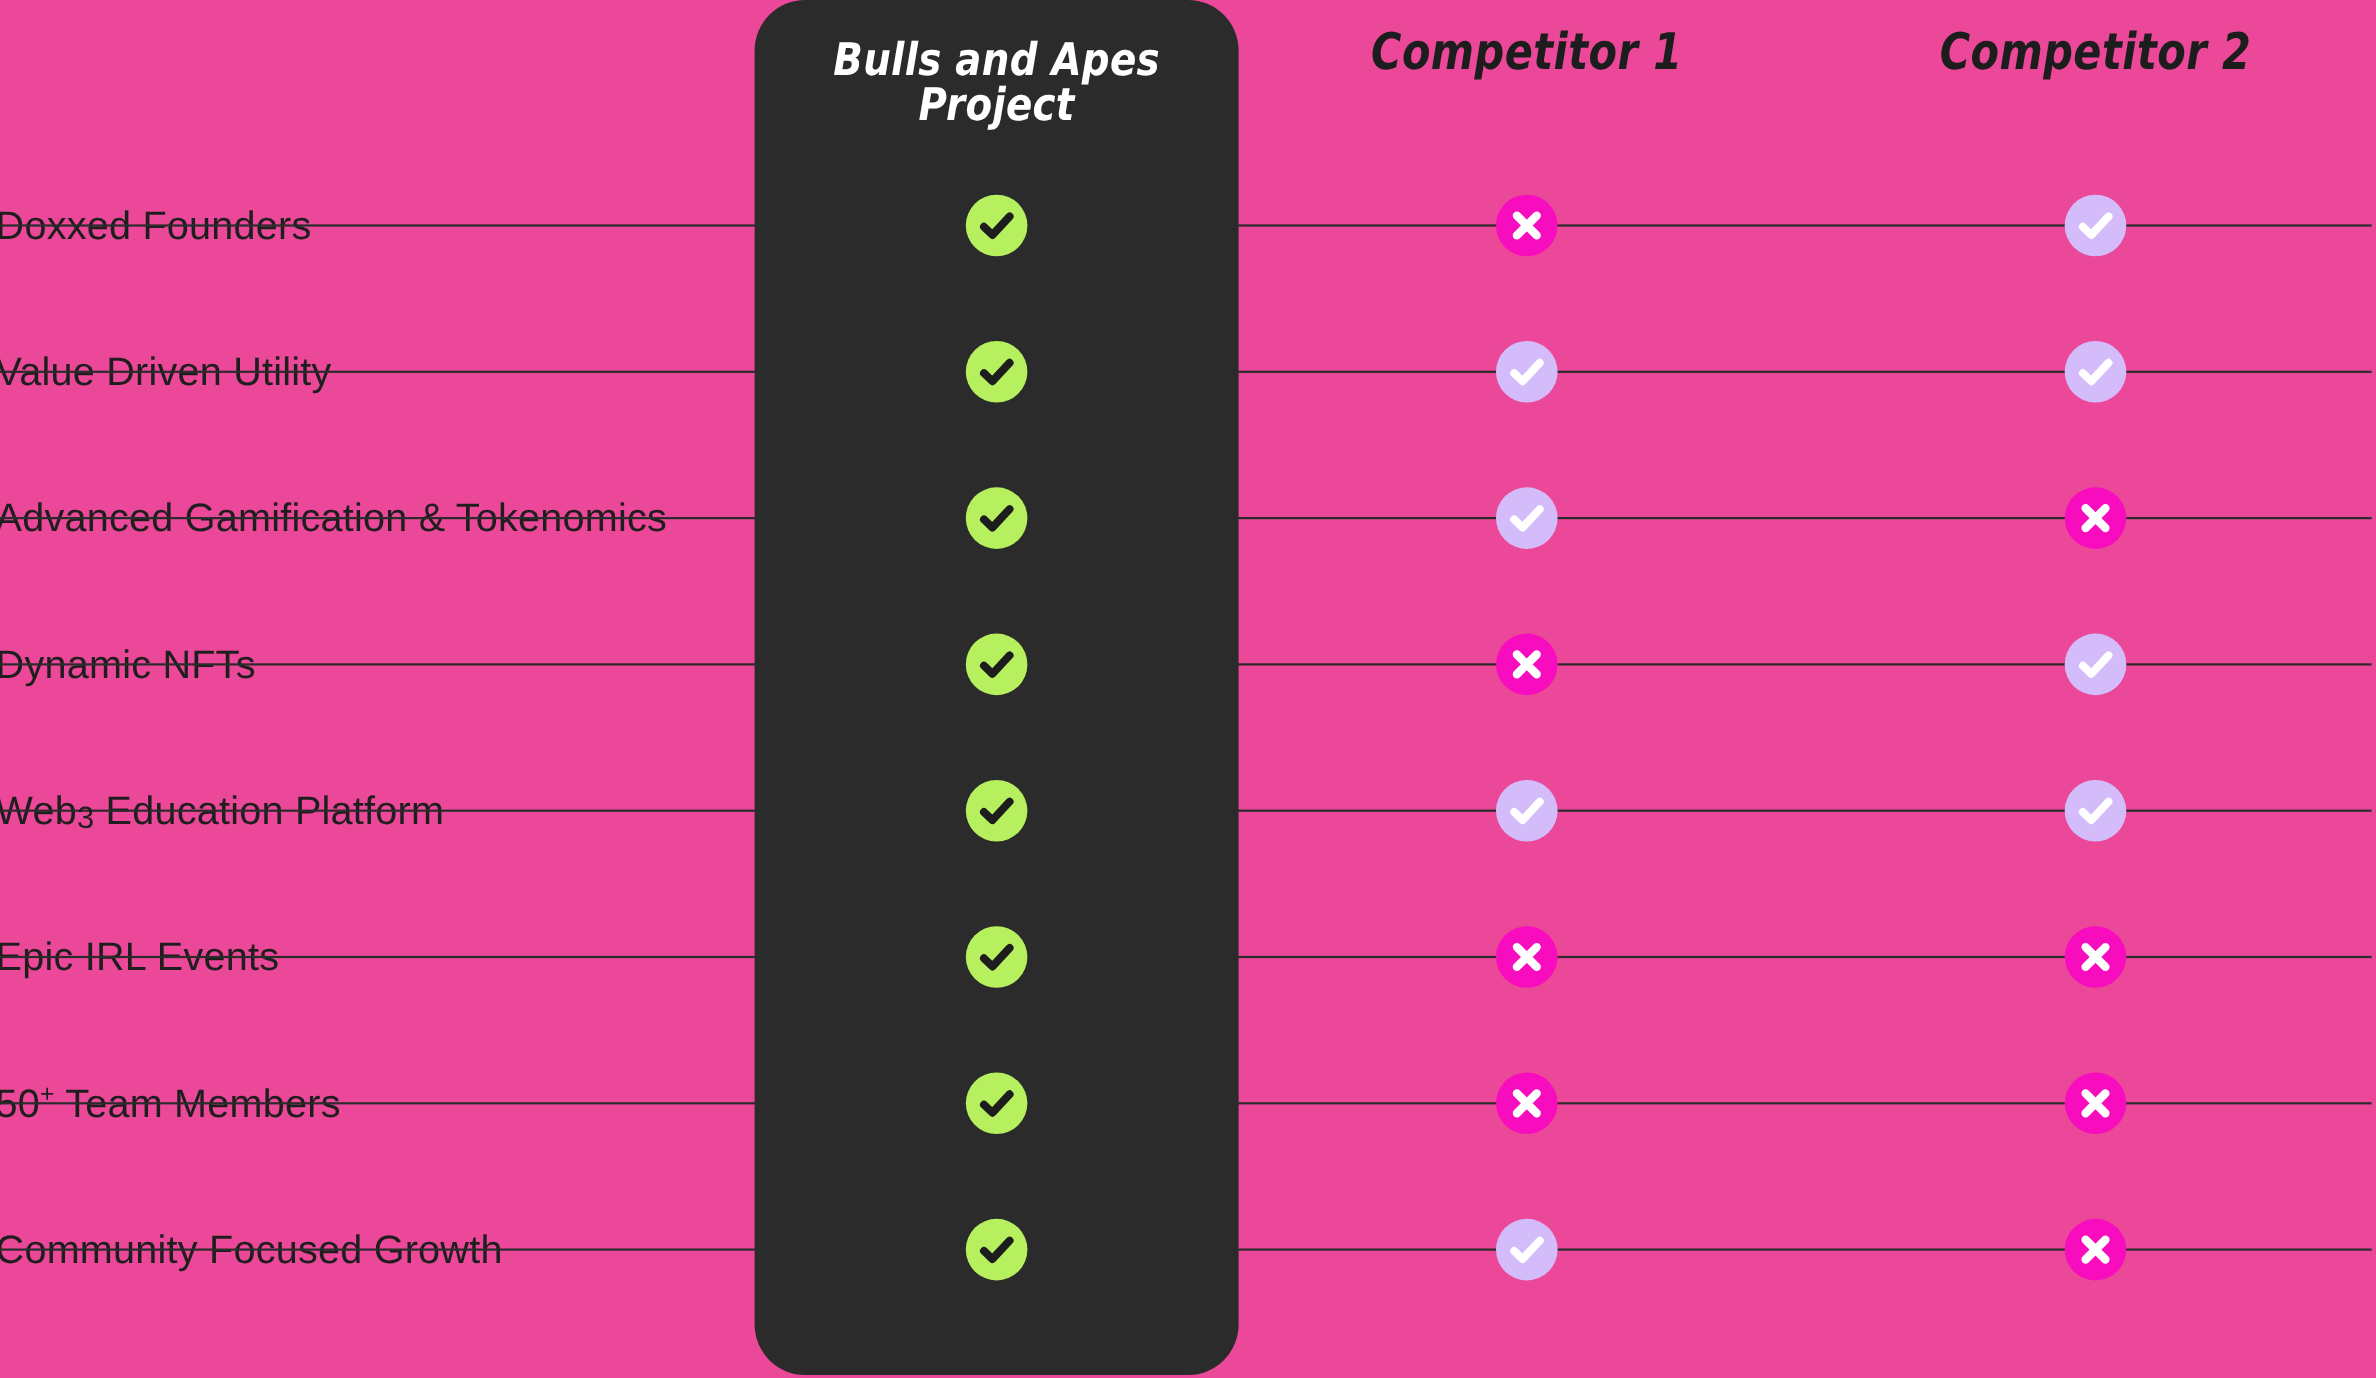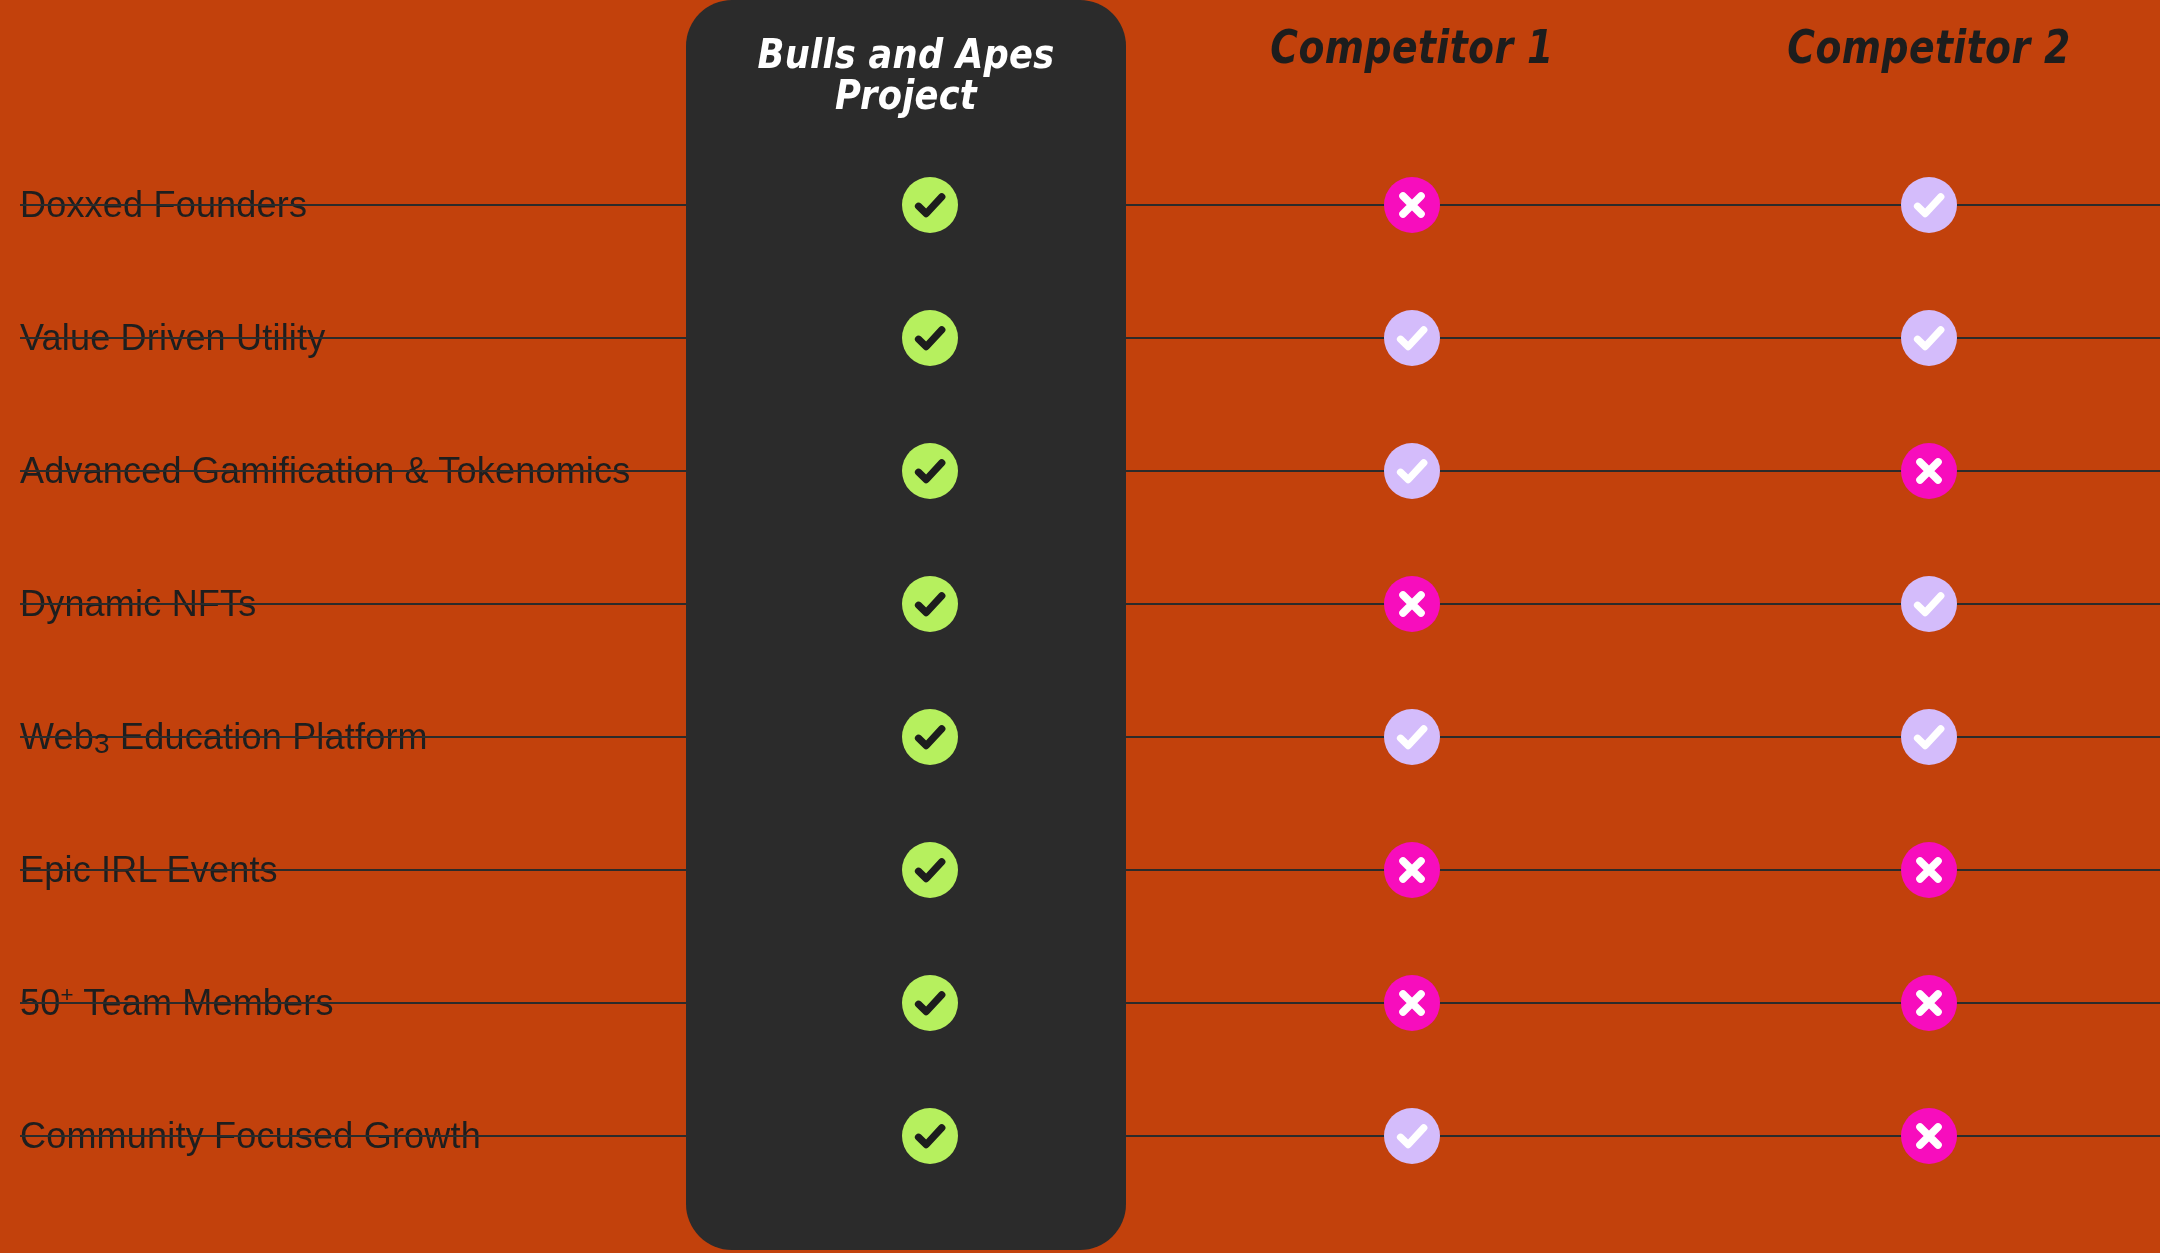--- a/index.html
+++ b/index.html
@@ -12,31 +12,30 @@
     height: 1253px;
     overflow: hidden;
     font-family: "Liberation Sans", sans-serif;
     -webkit-font-smoothing: antialiased;
   }
 
   .comparison-root {
     position: relative;
     width: 2160px;
     height: 1253px;
-    background: #c2410c;
+    background: #ec4899;
   }
 
   
   .table-grid {
     position: absolute;
     inset: 0;
     display: grid;
     grid-template-columns: 686px 440px 524px 510px;
     grid-template-rows: 138px repeat(8, 133px);
-    margin-left: 24px;
   }
 
   .cell {
     position: relative;
     box-sizing: border-box;
   }
 
   
   .row-sep {
     position: absolute;

